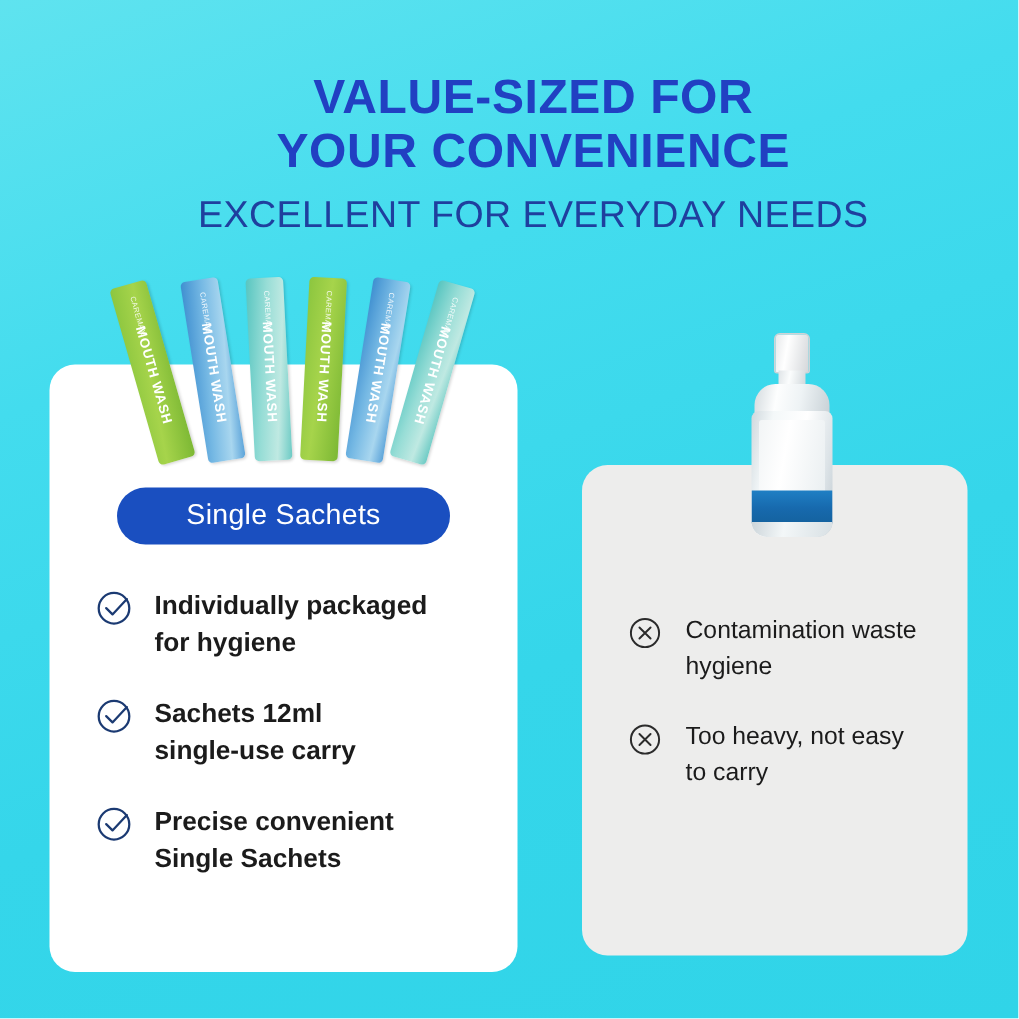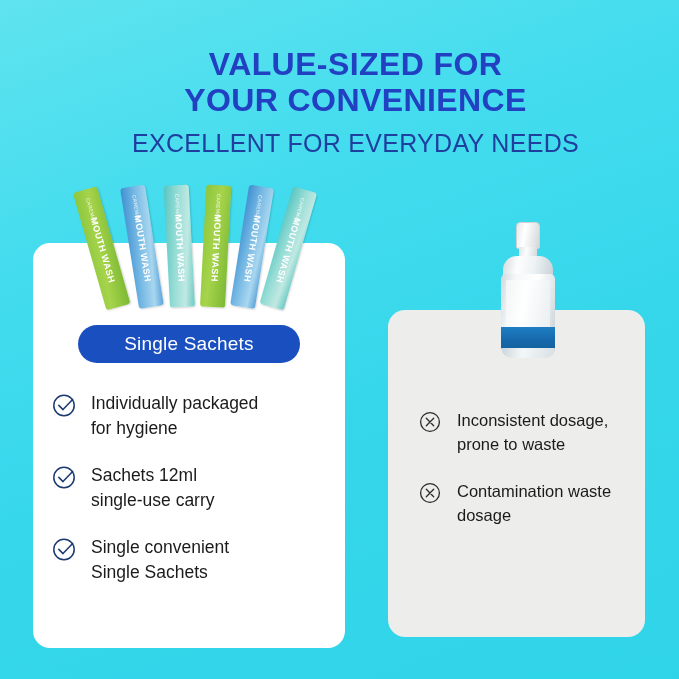--- a/index.html
+++ b/index.html
@@ -81,21 +81,21 @@
     display: flex;
     align-items: center;
     justify-content: center;
     letter-spacing: 0.2px;
   }
 
   
   .list {
     position: absolute;
   }
-  #list-left  { left: 52px;  top: 391px; width: 260px; }
+  #list-left  { left: 64px;  top: 391px; width: 260px; font-weight: bold; }
   #list-right { left: 418px; top: 408px; width: 212px; }
 
   .bullet {
     display: flex;
     align-items: flex-start;
     margin-bottom: 20px;
   }
   #list-left  .bullet { margin-bottom: 22px; }
   #list-right .bullet { margin-bottom: 23px; }
 
@@ -328,51 +328,51 @@
     </div>
 
     <div class="bullet">
       <span class="bullet-icon">
         <svg width="26" height="26" viewBox="0 0 26 26">
           <circle cx="12" cy="13.5" r="10.2" fill="none" stroke="#1b3a72" stroke-width="1.5"></circle>
           <path d="M6.8 13.4 L11 17.6 L20.6 7.4" fill="none" stroke="#1b3a72" stroke-width="1.5" stroke-linecap="round" stroke-linejoin="round"></path>
         </svg>
       </span>
       <span class="bullet-text">
-        <span>Single convenient</span><br>
+        <span>Precise convenient</span><br>
         <span>Single Sachets</span>
       </span>
     </div>
 
   </div>
 
   <div class="list" id="list-right">
+
 
     <div class="bullet">
       <span class="bullet-icon">
         <svg width="26" height="26" viewBox="0 0 26 26">
           <circle cx="12" cy="13" r="9.4" fill="none" stroke="#2b2b2b" stroke-width="1.3"></circle>
           <path d="M8.3 9.3 L15.7 16.7 M15.7 9.3 L8.3 16.7" fill="none" stroke="#2b2b2b" stroke-width="1.3" stroke-linecap="round"></path>
         </svg>
       </span>
       <span class="bullet-text">
-        <span>Inconsistent dosage,</span><br>
-        <span>prone to waste</span>
+        <span>Contamination waste</span><br>
+        <span>hygiene</span>
       </span>
     </div>
 
     <div class="bullet">
       <span class="bullet-icon">
         <svg width="26" height="26" viewBox="0 0 26 26">
           <circle cx="12" cy="13" r="9.4" fill="none" stroke="#2b2b2b" stroke-width="1.3"></circle>
           <path d="M8.3 9.3 L15.7 16.7 M15.7 9.3 L8.3 16.7" fill="none" stroke="#2b2b2b" stroke-width="1.3" stroke-linecap="round"></path>
         </svg>
       </span>
       <span class="bullet-text">
-        <span>Contamination waste</span><br>
-        <span>dosage</span>
-      </span>
-    </div>
-
+        <span>Too heavy, not easy</span><br>
+        <span>to carry</span>
+      </span>
+    </div>
 
   </div>
 
 </div>
 
 </body></html>

